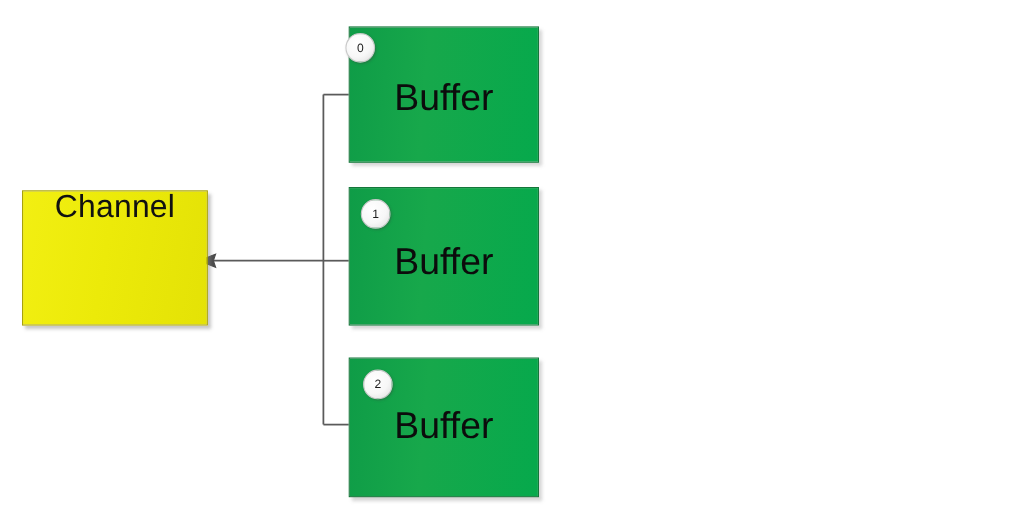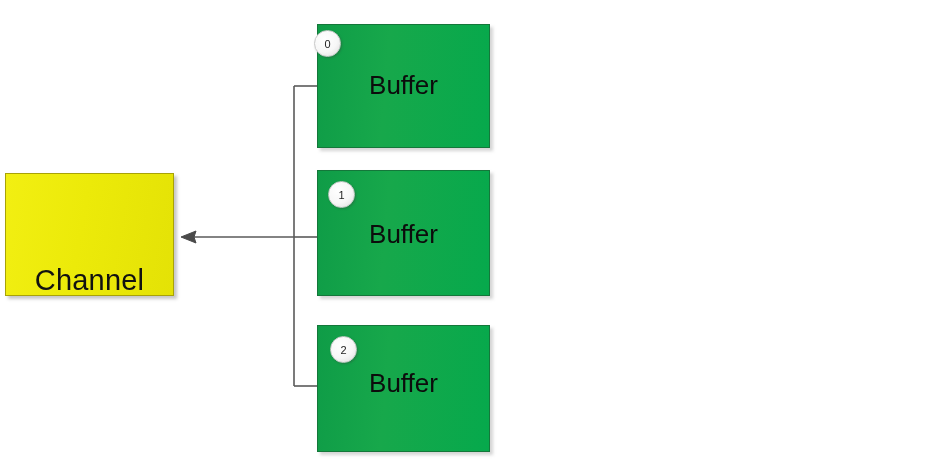--- a/index.html
+++ b/index.html
@@ -23,30 +23,30 @@
     left: 0;
     top: 0;
     width: 937px;
     height: 461px;
     pointer-events: none;
   }
 
   
   .channel-node {
     position: absolute;
-    left: 5px;
+    left: 20px;
     top: 173px;
     width: 169px;
     height: 123px;
     background: linear-gradient(100deg, #f2ef12 0%, #ecea09 45%, #e4e206 100%);
     border: 1px solid #a8a208;
     box-sizing: border-box;
     box-shadow: 3px 3px 3px rgba(130,130,130,0.45);
     display: flex;
-    align-items: flex-end;
+    align-items: flex-start;
     justify-content: center;
     z-index: 3;
   }
   .channel-label {
     font-size: 29px;
     color: #111111;
     letter-spacing: 0.2px;
     line-height: 1;
     white-space: nowrap;
   }
@@ -64,21 +64,21 @@
   }
   .buffer-node.n0 { top: 24px;  height: 124px; }
   .buffer-node.n1 { top: 170px; height: 126px; }
   .buffer-node.n2 { top: 325px; height: 127px; }
 
   .buffer-label {
     position: absolute;
     left: 0;
     width: 100%;
     text-align: center;
-    font-size: 26px;
+    font-size: 34px;
     color: #0c0c0c;
     line-height: 1;
     white-space: nowrap;
   }
   .buffer-node.n0 .buffer-label { top: 47px; }
   .buffer-node.n1 .buffer-label { top: 50px; }
   .buffer-node.n2 .buffer-label { top: 44px; }
 
   
   .index-badge {

